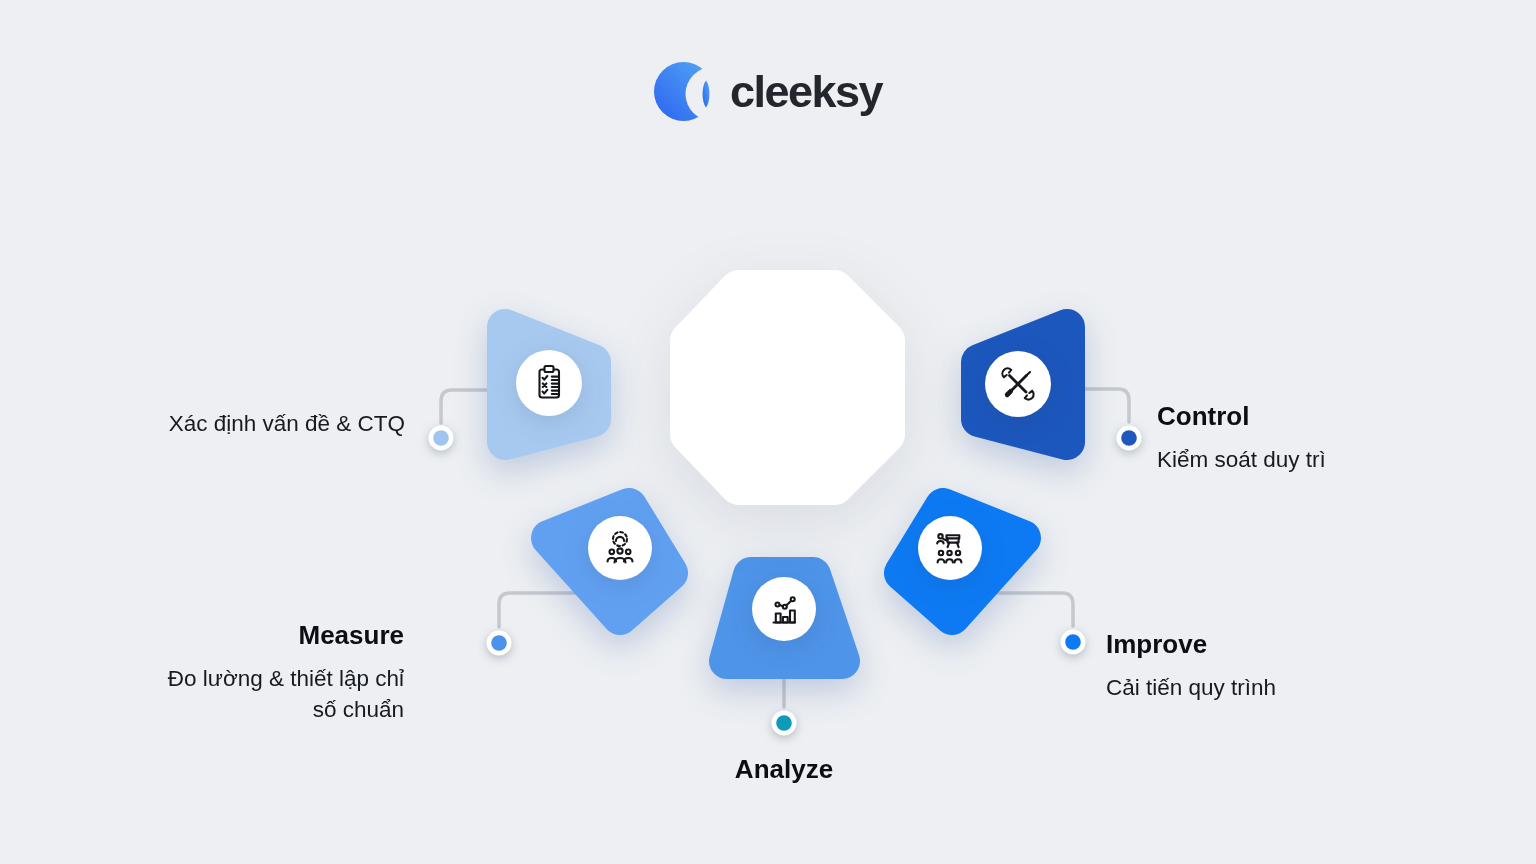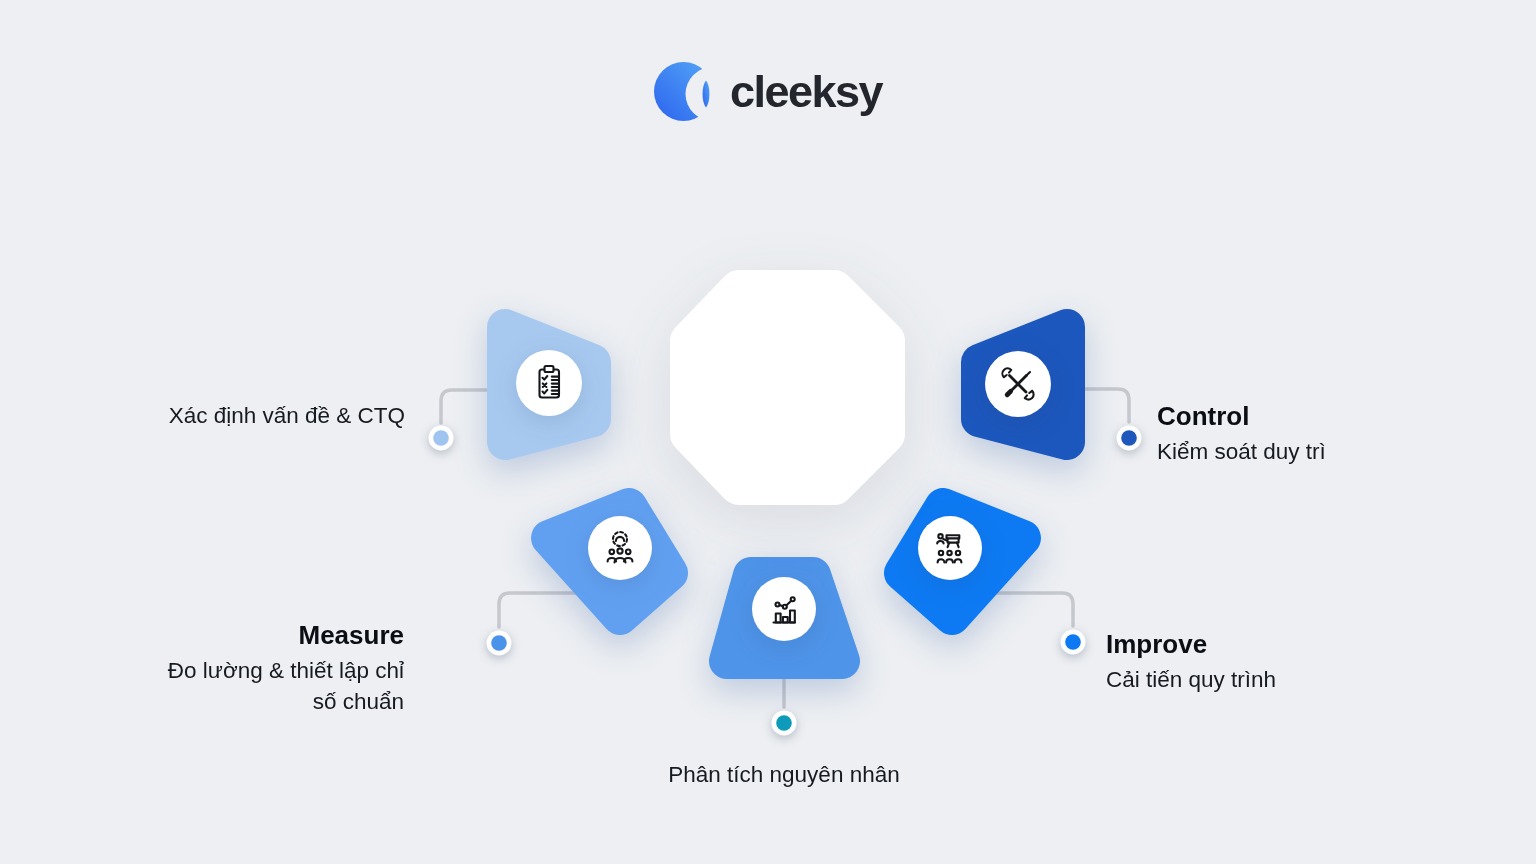--- a/index.html
+++ b/index.html
@@ -39,21 +39,21 @@
   .glyph .paper{fill:#ffffff;}
   
   .center-label{
     position:absolute;left:672px;top:272px;width:232px;height:232px;
     display:flex;align-items:center;justify-content:center;
     font-size:47px;font-weight:700;letter-spacing:1px;color:#0c0e14;
   }
   
   .step-text{position:absolute;}
   .step-label{font-size:26px;font-weight:700;color:#0b0e14;line-height:1.15;}
-  .step-desc{font-size:22.5px;color:#161a21;margin-top:4px;line-height:1.38;}
+  .step-desc{font-size:22.5px;color:#161a21;margin-top:12px;line-height:1.38;}
   .step-define{right:1131px;top:396px;text-align:right;}
   .step-measure{right:1132px;top:621px;text-align:right;}
   .step-measure .step-desc{max-width:238px;}
   .step-analyze{left:584px;width:400px;top:755px;text-align:center;}
   .step-improve{left:1106px;top:630px;text-align:left;}
   .step-control{left:1157px;top:402px;text-align:left;}
 </style>
 </head>
 <body>
 
@@ -180,21 +180,21 @@
   <div class="step-text step-define">
     <div class="step-desc">Xác định vấn đề &amp; CTQ</div>
   </div>
 
   <div class="step-text step-measure">
     <div class="step-label">Measure</div>
     <div class="step-desc">Đo lường &amp; thiết lập chỉ số chuẩn</div>
   </div>
 
   <div class="step-text step-analyze">
-    <div class="step-desc">Phân tích nguyên nhân</div>
+    <div class="step-label">Analyze</div>
   </div>
 
   <div class="step-text step-improve">
     <div class="step-label">Improve</div>
     <div class="step-desc">Cải tiến quy trình</div>
   </div>
 
   <div class="step-text step-control">
     <div class="step-label">Control</div>
     <div class="step-desc">Kiểm soát duy trì</div>

